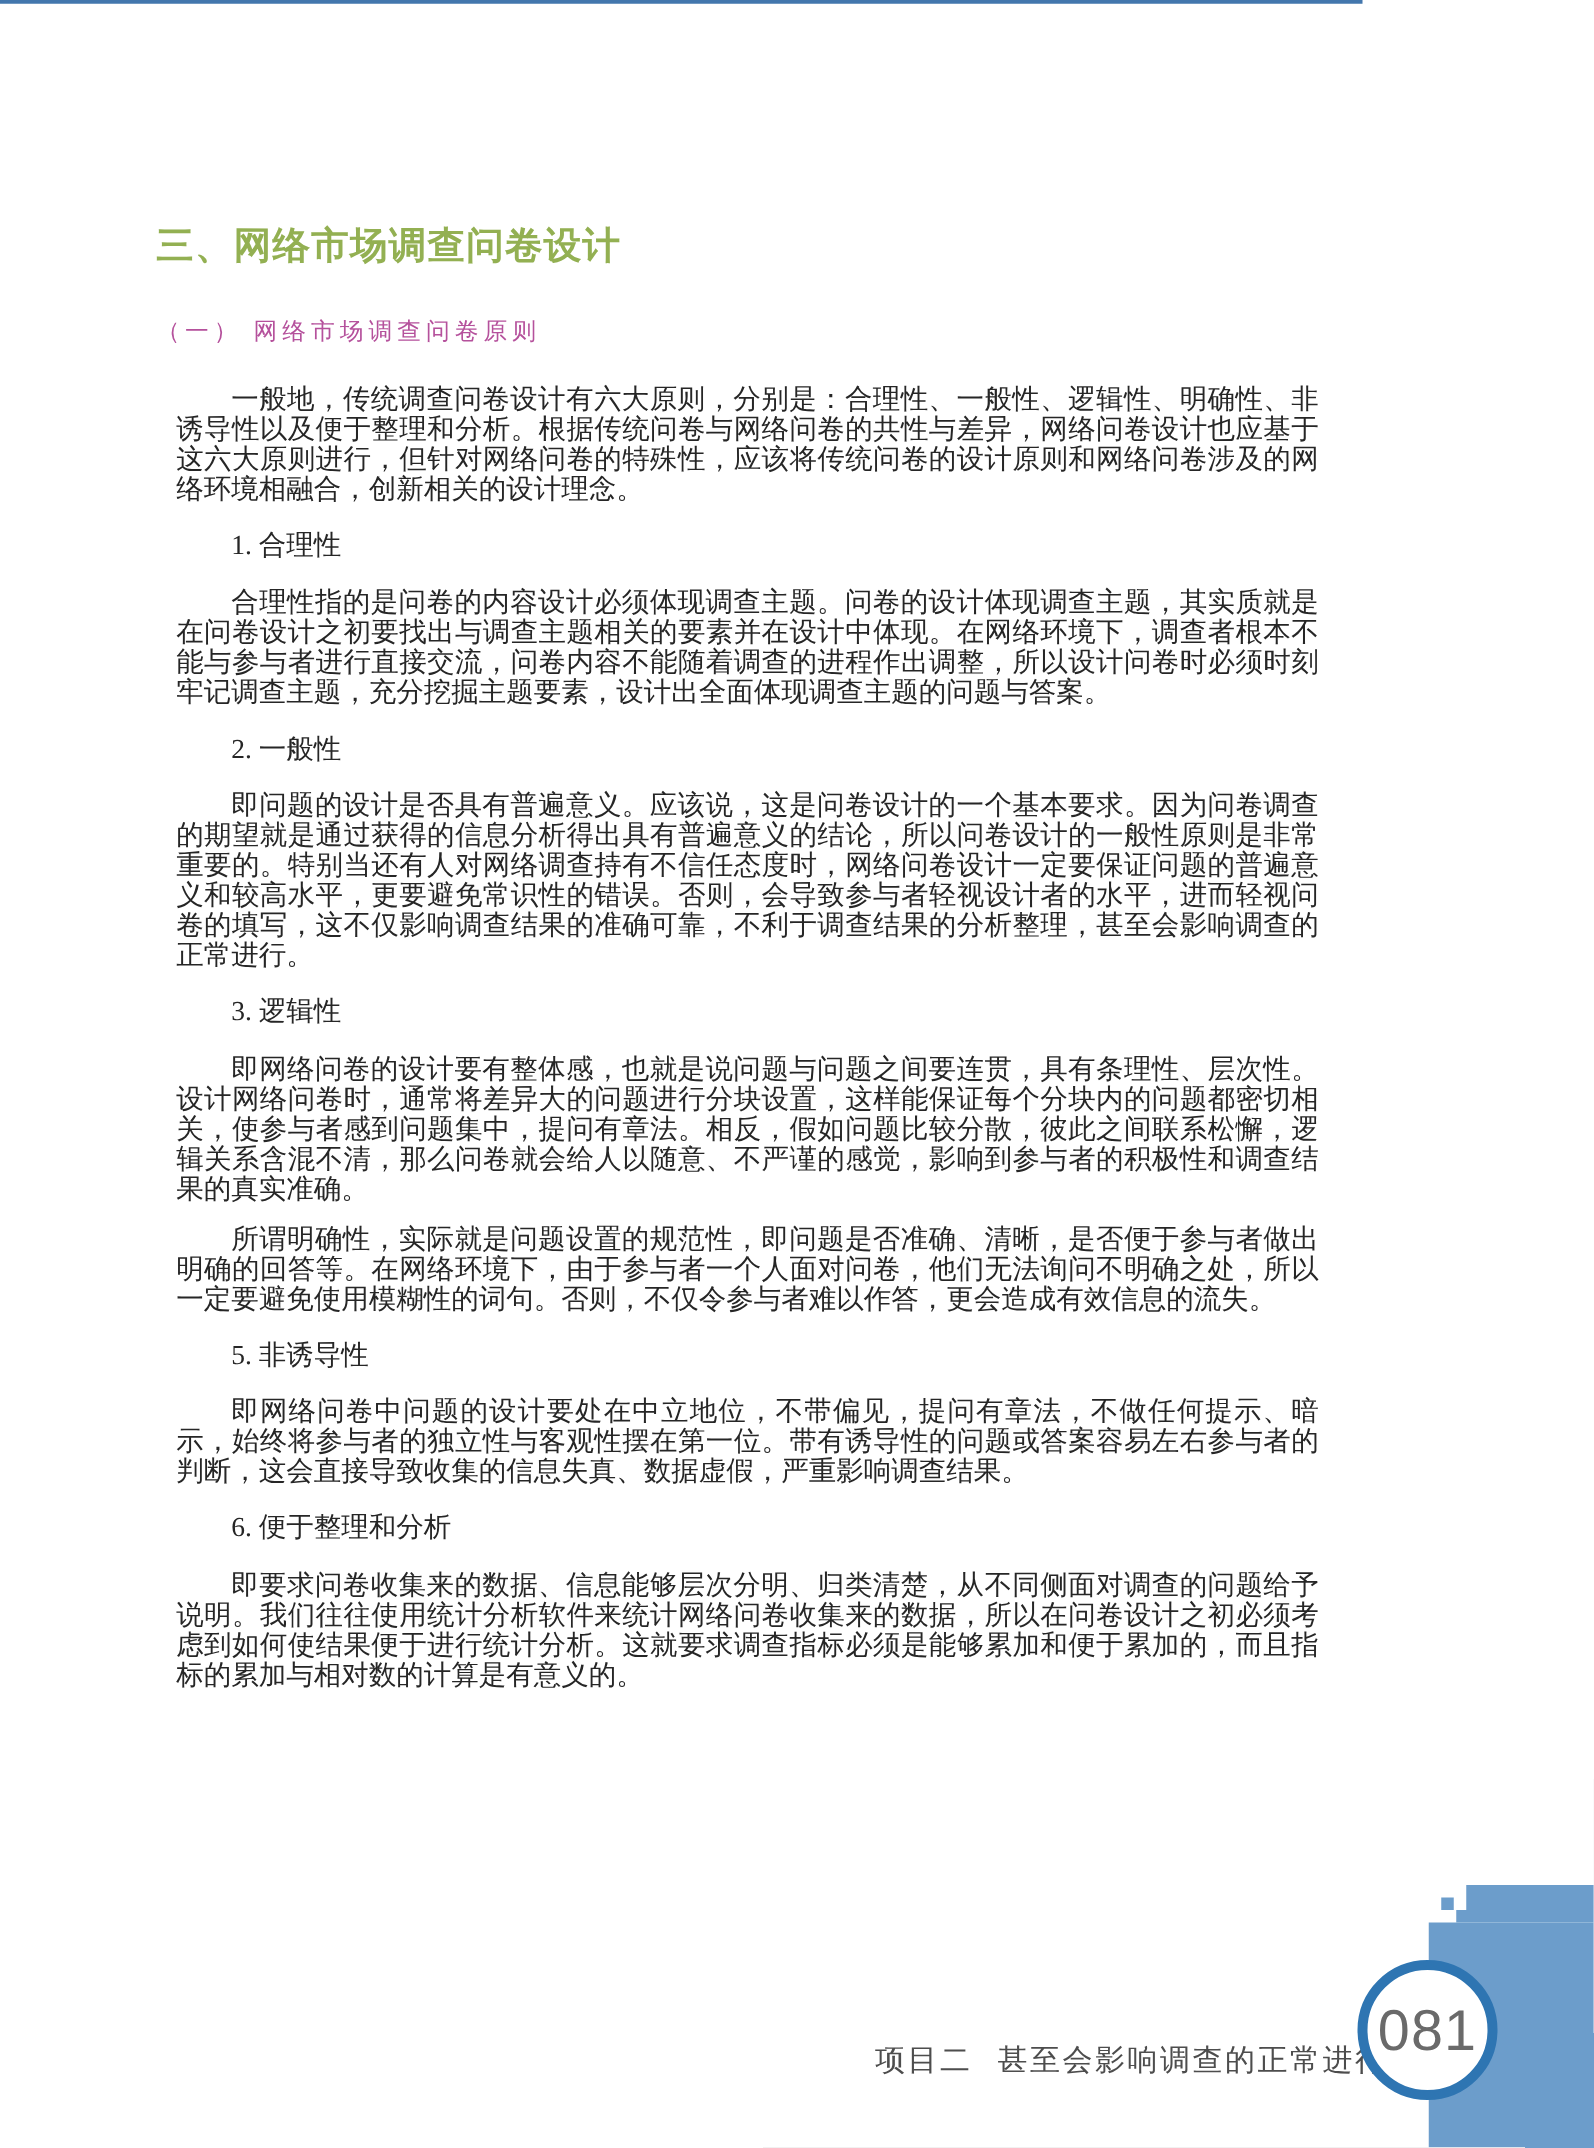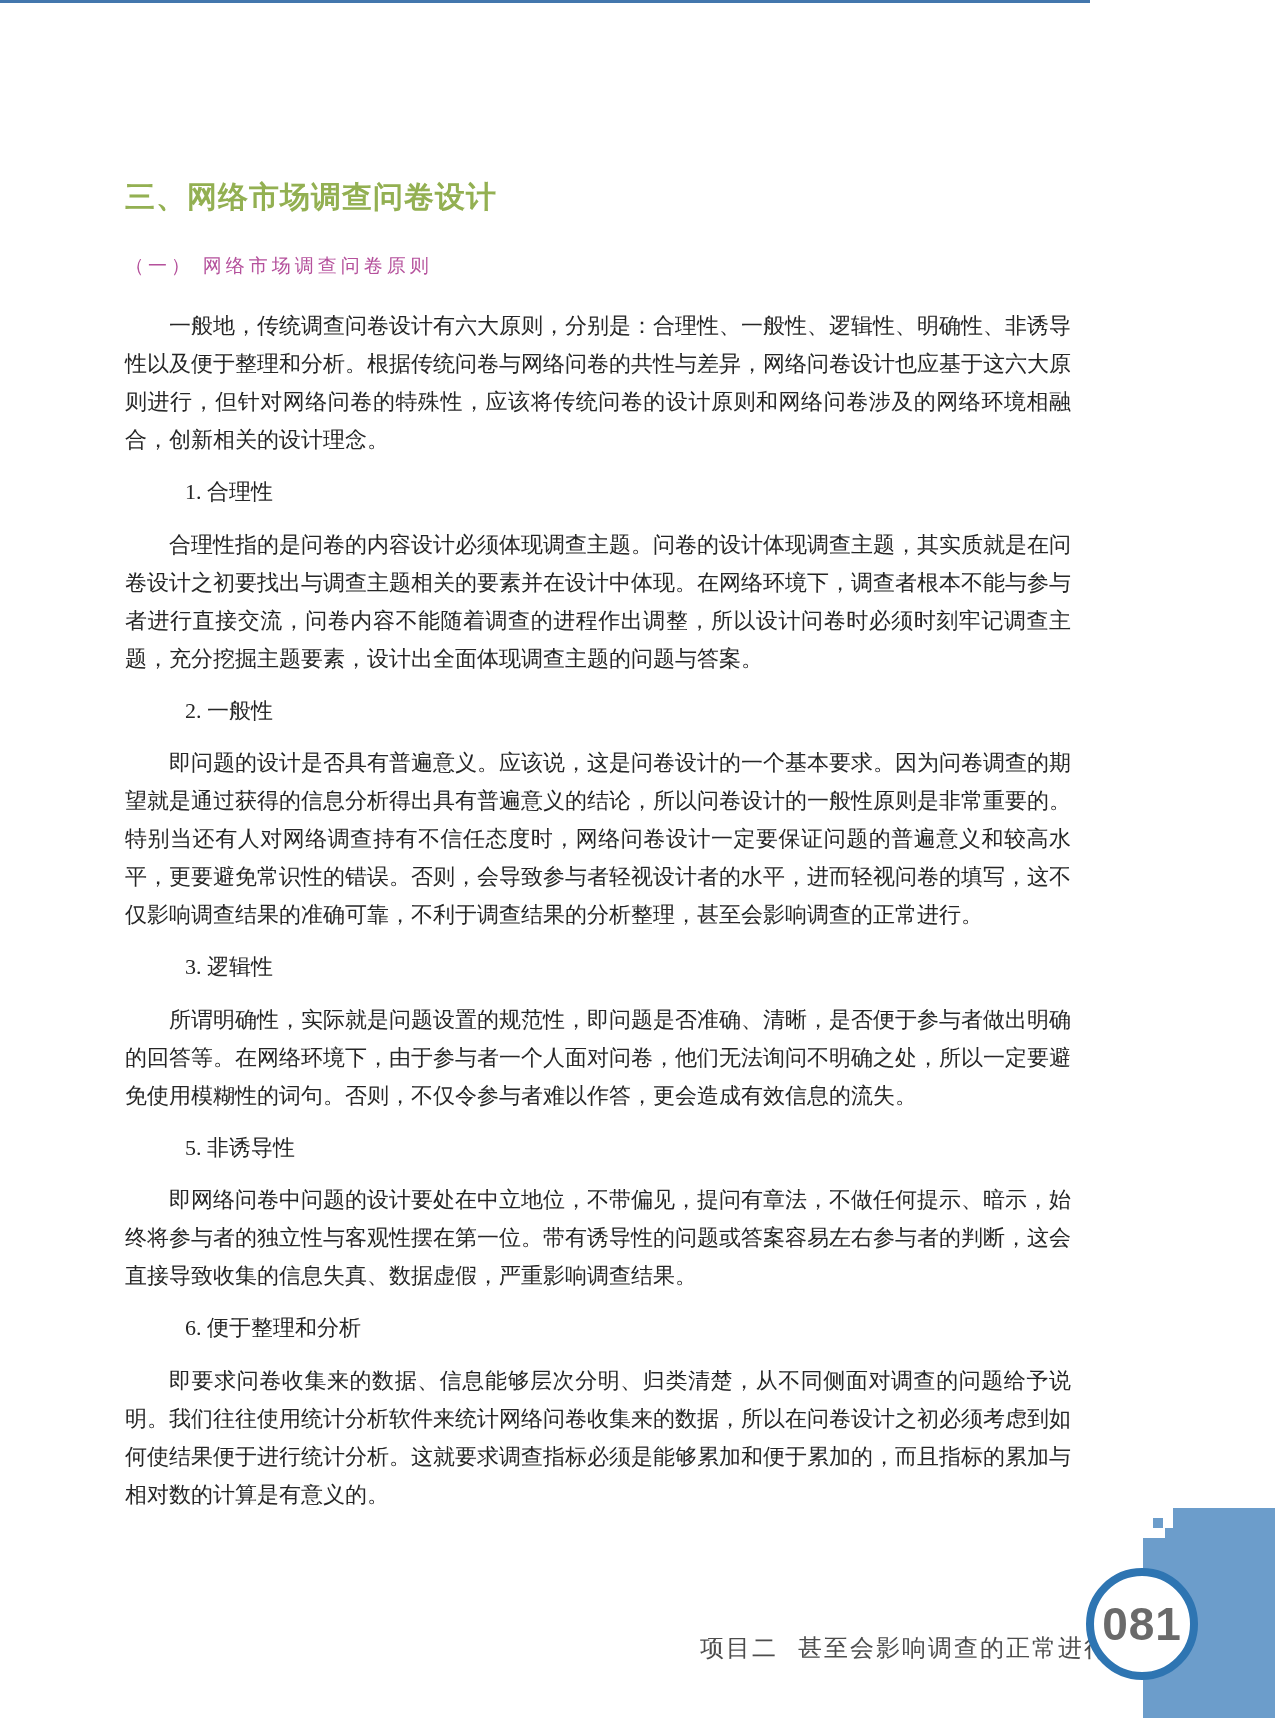--- a/index.html
+++ b/index.html
@@ -27,22 +27,22 @@
   }
   .h-pink {
     font-family:"Liberation Serif","DejaVu Serif",serif;
     font-weight:normal;
     font-size:19px; line-height:30px;
     letter-spacing:4px;
     color:var(--accent-pink,#B5519C);
     margin:0 0 26px 0;
   }
   .body-p {
-    font-size:22px; line-height:38px;
-    margin:0;
+    font-size:22px; line-height:24px;
+    margin:16px;
     text-align:justify;
     text-indent:2em;
     word-break:normal;
   }
   .p-label {
     font-size:22px; line-height:34.5px;
     margin:16px;
     text-indent:2em;
   }
   
@@ -64,21 +64,21 @@
     width:112px; height:112px;
     box-sizing:border-box;
     background:#ffffff;
     border:8px solid var(--ring-blue,#2E75B2);
     border-radius:50%;
     display:flex; align-items:center; justify-content:center;
     z-index:3;
   }
   .page-num {
     font-family:"Liberation Sans","DejaVu Sans",sans-serif;
-    font-weight:bold;
+    font-weight:normal;
     font-size:46px;
     letter-spacing:1px;
     color:var(--page-number-gray,#6A6A6A);
   }
   .footer-text {
     position:absolute;
     top:1632px; right:197px;
     font-family:"Liberation Sans","DejaVu Sans",sans-serif;
     font-size:24px;
     letter-spacing:2px;
@@ -104,20 +104,21 @@
       <p class="body-p">合理性指的是问卷的内容设计必须体现调查主题。问卷的设计体现调查主题，其实质就是在问卷设计之初要找出与调查主题相关的要素并在设计中体现。在网络环境下，调查者根本不能与参与者进行直接交流，问卷内容不能随着调查的进程作出调整，所以设计问卷时必须时刻牢记调查主题，充分挖掘主题要素，设计出全面体现调查主题的问题与答案。</p>
     </div>
 
     <div class="principle">
       <p class="p-label">2. 一般性</p>
       <p class="body-p">即问题的设计是否具有普遍意义。应该说，这是问卷设计的一个基本要求。因为问卷调查的期望就是通过获得的信息分析得出具有普遍意义的结论，所以问卷设计的一般性原则是非常重要的。特别当还有人对网络调查持有不信任态度时，网络问卷设计一定要保证问题的普遍意义和较高水平，更要避免常识性的错误。否则，会导致参与者轻视设计者的水平，进而轻视问卷的填写，这不仅影响调查结果的准确可靠，不利于调查结果的分析整理，甚至会影响调查的正常进行。</p>
     </div>
 
     <div class="principle">
       <p class="p-label">3. 逻辑性</p>
+      <p class="body-p">即网络问卷的设计要有整体感，也就是说问题与问题之间要连贯，具有条理性、层次性。设计网络问卷时，通常将差异大的问题进行分块设置，这样能保证每个分块内的问题都密切相关，使参与者感到问题集中，提问有章法。相反，假如问题比较分散，彼此之间联系松懈，逻辑关系含混不清，那么问卷就会给人以随意、不严谨的感觉，影响到参与者的积极性和调查结果的真实准确。</p>
     </div>
 
     <div class="principle">
       <p class="body-p">所谓明确性，实际就是问题设置的规范性，即问题是否准确、清晰，是否便于参与者做出明确的回答等。在网络环境下，由于参与者一个人面对问卷，他们无法询问不明确之处，所以一定要避免使用模糊性的词句。否则，不仅令参与者难以作答，更会造成有效信息的流失。</p>
     </div>
 
     <div class="principle">
       <p class="p-label">5. 非诱导性</p>
       <p class="body-p">即网络问卷中问题的设计要处在中立地位，不带偏见，提问有章法，不做任何提示、暗示，始终将参与者的独立性与客观性摆在第一位。带有诱导性的问题或答案容易左右参与者的判断，这会直接导致收集的信息失真、数据虚假，严重影响调查结果。</p>
     </div>

